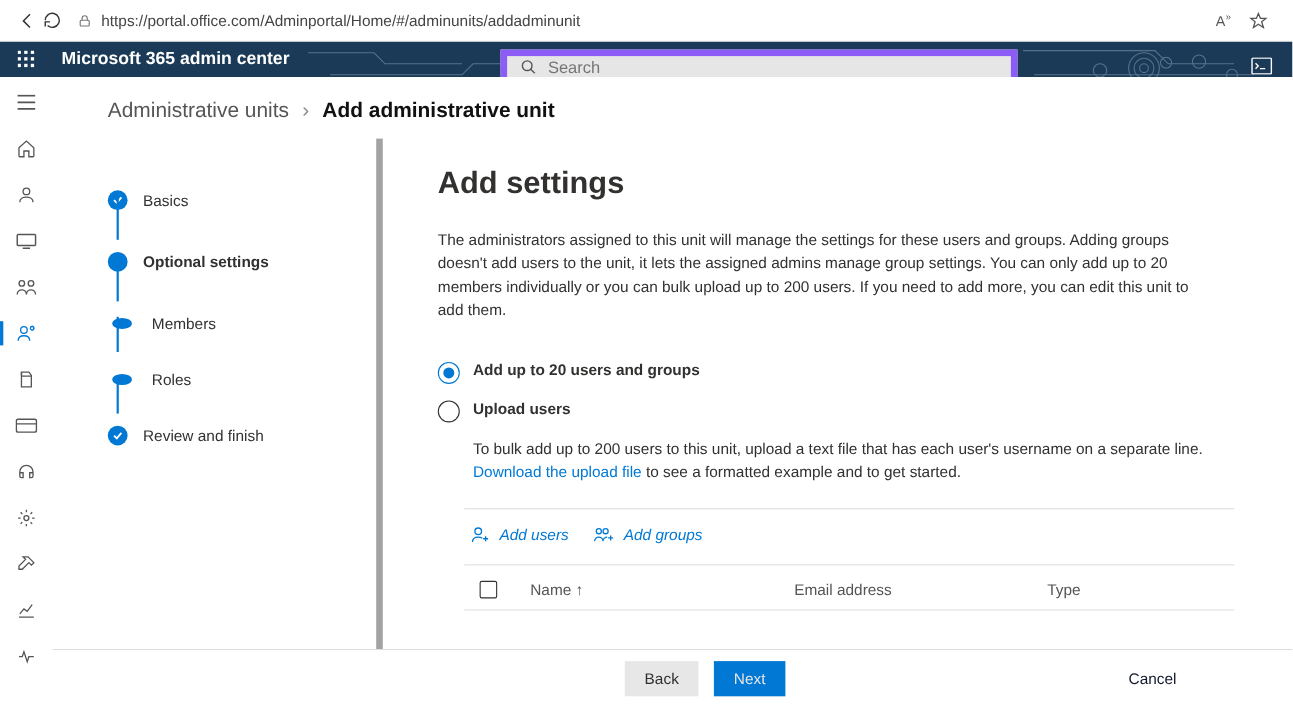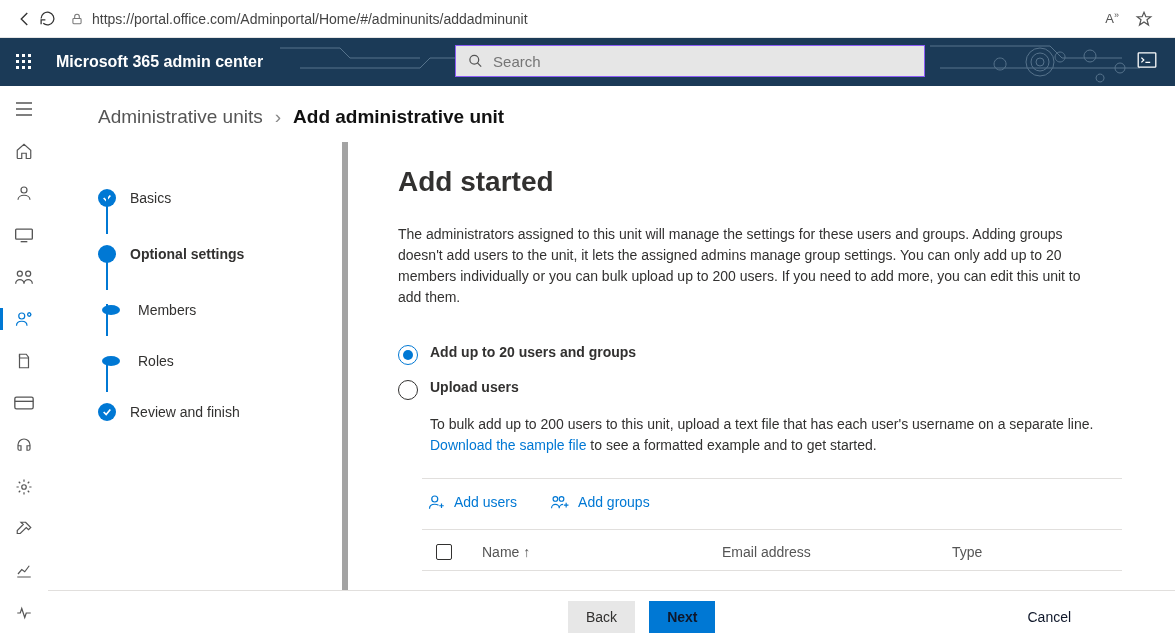--- a/index.html
+++ b/index.html
@@ -7,27 +7,27 @@
 
   
   .browser-bar { height: 38px; display: flex; align-items: center; padding: 0 14px; border-bottom: 1px solid #e5e5e5; }
   .browser-bar .nav-btn { width: 22px; height: 22px; display:flex; align-items:center; justify-content:center; color:#444; }
   .url-row { flex:1; display:flex; align-items:center; gap:8px; height:30px; padding:0 12px; border-radius:3px; }
   .url-row .lock { color:#777; }
   .url-row span.url { color:#444; font-size:14px; }
   .browser-right { display:flex; align-items:center; gap:16px; padding-right:8px; color:#555; }
 
   
-  .banner { height:48px; position:relative; background:#1b3a57; color:#fff; overflow:hidden; }
+  .banner { height:32px; position:relative; background:#1b3a57; color:#fff; overflow:hidden; }
   .circuit { position:absolute; inset:0; opacity:.45; }
   .banner-inner { position:relative; height:100%; display:flex; align-items:center; }
   .waffle { width:48px; height:48px; display:flex; align-items:center; justify-content:center; }
   .banner-title { font-size:16px; font-weight:600; margin-left:8px; white-space:nowrap; }
   .search-wrap { position:absolute; left:455px; top:7px; }
-  .search-box { width:470px; height:32px; background:#e6e6e6; border:1px solid #8b5cf6; display:flex; align-items:center; padding:0 12px; gap:10px; }
+  .search-box { width:470px; height:32px; background:#e6e6e6; border:6px solid #8b5cf6; display:flex; align-items:center; padding:0 12px; gap:10px; }
   .search-box input { border:none; background:transparent; outline:none; font-size:15px; color:#555; width:100%; }
   .dev-icon { position:absolute; right:18px; top:14px; color:#fff; }
 
   
   .main { display:flex; height: calc(100% - 38px - 48px); }
 
   .rail { width:48px; border-right:0; display:flex; flex-direction:column; align-items:center; padding-top:6px; gap:8px; }
   .rail .rail-item { width:48px; height:34px; display:flex; align-items:center; justify-content:center; color:#555; position:relative; }
   .rail .rail-item.active::before { content:""; position:absolute; left:0; top:6px; bottom:6px; width:3px; background:#0078d4; }
   .rail .rail-item.active { color:#0078d4; }
@@ -57,33 +57,33 @@
   .radio-row.selected .radio-outer { border-color:#0078d4; }
   .radio-inner { width:10px; height:10px; border-radius:50%; background:#0078d4; display:none; }
   .radio-row.selected .radio-inner { display:block; }
   .radio-label { font-weight:600; font-size:14px;text-align:right; }
 
   .upload-sub { margin-left:32px; font-size:14px; color:#323130; line-height:1.5; max-width:680px; }
   .upload-sub a { color:#0078d4; text-decoration:none; }
 
   .divider { border-top:1px solid #e1dfdd; margin:22px 0 14px 24px; max-width:700px; }
 
-  .action-row { display:flex; align-items:center; gap:33px; margin-left:30px; color:#0078d4; font-size:14px; margin-bottom:18px; }
+  .action-row { display:flex; align-items:center; gap:22px; margin-left:30px; color:#0078d4; font-size:14px; margin-bottom:18px;font-style:italic; }
   .action-link { display:flex; align-items:center; gap:8px; cursor:pointer; }
 
   .table-head { display:flex; align-items:center; margin-left:30px; gap:30px; color:#555; font-size:14px; max-width:700px; }
   .table-head .cb { width:16px; height:16px; border:1px solid #323130; border-radius:2px; margin-left:8px; }
   .table-head .col-name { width:210px; }
   .table-head .col-email { width:200px; }
   .divider2 { border-top:1px solid #e1dfdd; margin:10px 0 0 24px; max-width:700px; }
 
   .footer { position:absolute; bottom:0; left:48px; right:0; height:52px; border-top:1px solid #e1dfdd; background:#fff; display:flex; align-items:center; padding-left:520px; gap:14px; }
   .btn { height:32px; padding:0 18px; border:none; font-size:14px; cursor:pointer; }
   .btn.secondary { background:#e7e7e7; color:#323130; }
-  .btn.primary { background:#0078d4; color:#0f172a; font-weight:700; }
+  .btn.primary { background:#0078d4; color:#e5e5e5; font-weight:400; }
   .btn.ghost { background:transparent; color:#0f172a; margin-left:280px; }
 
   svg { display:block; }
 </style>
 </head>
 <body>
 
 <div class="browser-bar">
   <div class="nav-btn">
     <svg width="18" height="18" viewBox="0 0 24 24" fill="none" stroke="#333" stroke-width="1.8">
@@ -275,38 +275,38 @@
           <div class="step-dot">
               <svg width="10" height="10" viewBox="0 0 12 12" stroke="#fff" stroke-width="2" fill="none">
                 <path d="M2 6l3 3 5-6"></path>
               </svg>
             </div>
           <div class="step-label">Review and finish</div>
         </div>
       </div>
 
       <div class="panel">
-        <h1 class="page-title">Add started</h1>
+        <h1 class="page-title">Add settings</h1>
         <p class="desc">The administrators assigned to this unit will manage the settings for these users and groups. Adding groups doesn't add users to the unit, it lets the assigned admins manage group settings. You can only add up to 20 members individually or you can bulk upload up to 200 users. If you need to add more, you can edit this unit to add them.</p>
 
         <div class="radio-row selected">
           <div class="radio-outer">
               <div class="radio-inner"></div>
             </div>
           <div class="radio-label">Add up to 20 users and groups</div>
         </div>
 
         <div class="radio-row">
           <div class="radio-outer"></div>
           <div>
             <div class="radio-label">Upload users</div>
           </div>
         </div>
         <div class="upload-sub">
-          <span>To bulk add up to 200 users to this unit, upload a text file that has each user's username on a separate line. </span><a href="#">Download the sample file</a><span> to see a formatted example and to get started.</span>
+          <span>To bulk add up to 200 users to this unit, upload a text file that has each user's username on a separate line. </span><a href="#">Download the upload file</a><span> to see a formatted example and to get started.</span>
         </div>
 
         <div class="divider"></div>
 
         <div class="action-row">
           <div class="action-link">
             <svg width="18" height="18" viewBox="0 0 24 24" fill="none" stroke="#0078d4" stroke-width="1.6">
                 <circle cx="9" cy="8" r="4"></circle>
                 <path d="M2 21c0-4 3-6 7-6 2 0 3.6.5 5 1.4M18 14v6M15 17h6"></path>
               </svg>

